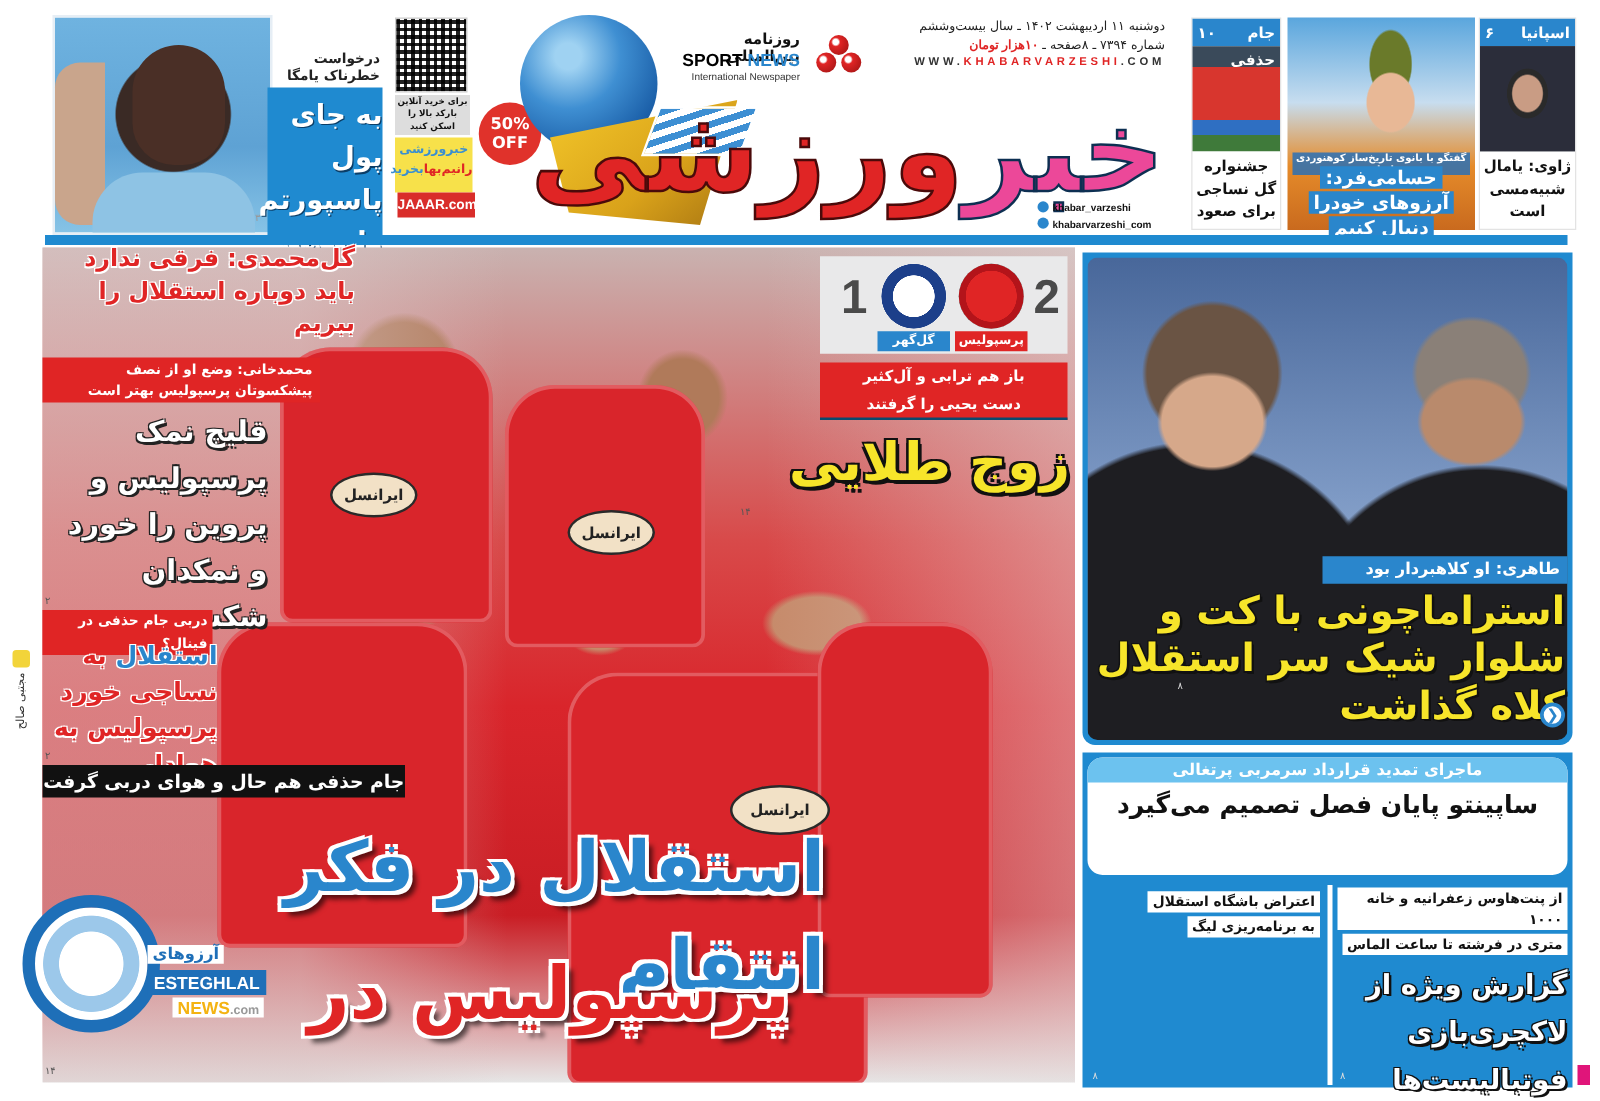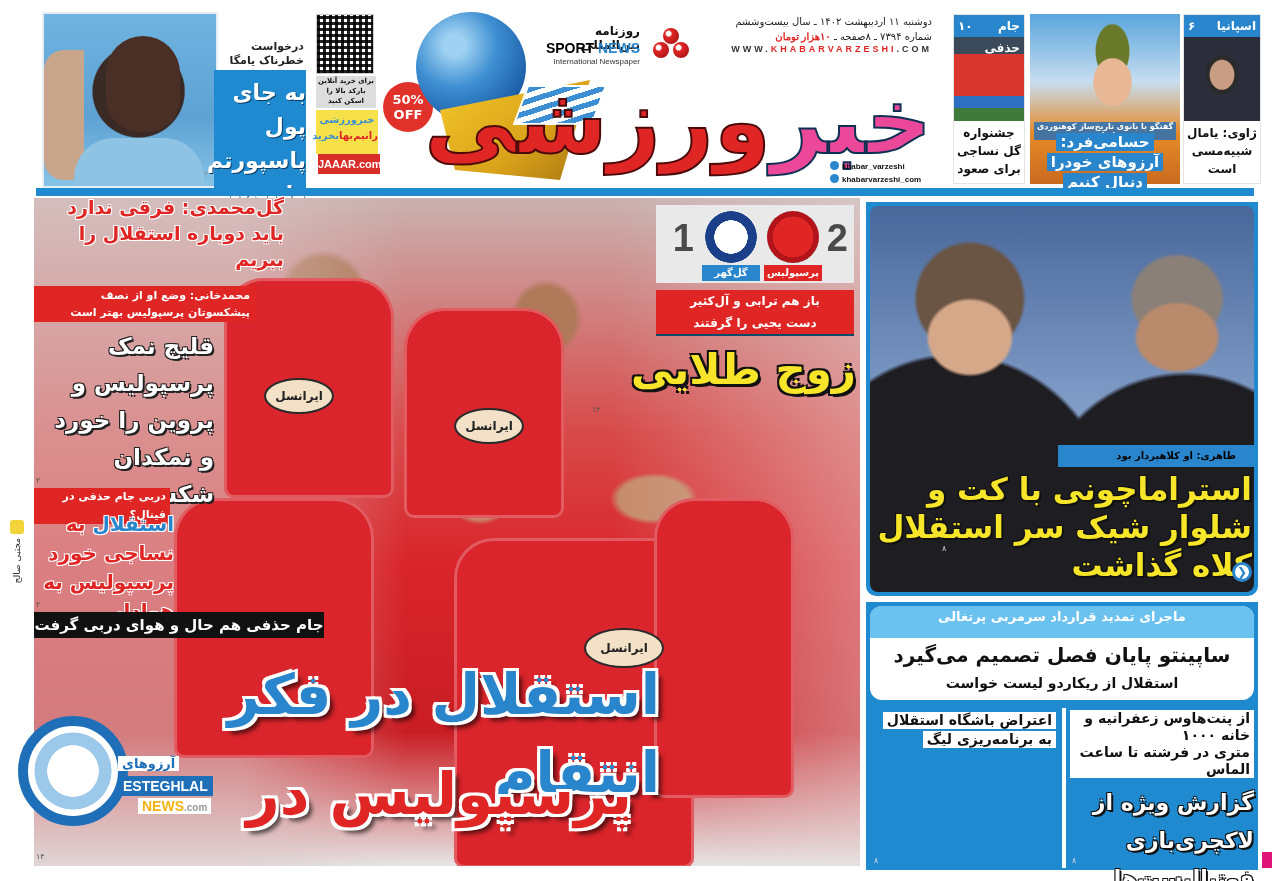--- a/index.html
+++ b/index.html
@@ -122,34 +122,34 @@
   .coaches { left: 866px; top: 202px; width: 392px; height: 394px; background: #1f8ad0; border-radius: 0 0 10px 10px; }
   .coaches-photo { left: 870px; top: 206px; width: 384px; height: 386px; border-radius: 8px; overflow: hidden;
     background:
       radial-gradient(ellipse at 26% 34%, #d6a88a 0 10%, transparent 11%),
       radial-gradient(ellipse at 26% 24%, #6a5444 0 13%, transparent 14%),
       radial-gradient(ellipse at 80% 34%, #b98a6c 0 9%, transparent 10%),
       radial-gradient(ellipse at 80% 24%, #8a8078 0 10%, transparent 11%),
       radial-gradient(ellipse at 22% 85%, #1e1e22 0 38%, transparent 39%),
       radial-gradient(ellipse at 82% 85%, #1e1e22 0 34%, transparent 35%),
       linear-gradient(180deg,#48679a 0%, #7e9ac5 50%, #b6c6df 100%); }
-  .taheri-tag { left: 1058px; top: 445px; width: 196px; background: #2a86cc; color: #000000; font-size: 10px; line-height: 22px; font-weight: bold; text-align: right; padding: 0 18px; }
+  .taheri-tag { left: 1058px; top: 445px; width: 196px; background: #2a86cc; color: #ffffff; font-size: 13px; line-height: 22px; font-weight: bold; text-align: right; padding: 0 6px; }
   .strama-head { left: 872px; top: 470px; width: 380px; font-size: 31px; line-height: 38px; font-weight: bold; color: #f7e52a; text-align: right; text-shadow: 2px 2px 0 #111, -1px -1px 0 #111, 1px -1px 0 #111, -1px 1px 0 #111; }
   .sapin-line { left: 872px; top: 562px; width: 380px; font-size: 13px; line-height: 20px; color: #fff; font-weight: bold; text-align: right; display: flex; align-items: center; gap: 6px; justify-content: flex-start; }
   .arrow-btn { width: 20px; height: 20px; border-radius: 50%; background: #fff; border: 3px solid #2a86cc; color: #2a86cc; font-size: 12px; line-height: 14px; text-align: center; font-weight: bold; }
 
   .contract-box { left: 866px; top: 602px; width: 392px; height: 102px; background: #1f8ad0; }
   .contract-inner { left: 870px; top: 606px; width: 384px; height: 94px; background: #fff; border-radius: 12px; overflow: hidden; }
-  .contract-kick { height: 32px; background: #6cc2ef; color: #fff; font-size: 13px; line-height: 22px; text-align: center; font-weight: bold; }
+  .contract-kick { height: 20px; background: #6cc2ef; color: #fff; font-size: 13px; line-height: 22px; text-align: center; font-weight: bold; }
   .contract-head { font-size: 20px; line-height: 34px; font-weight: bold; text-align: center; color: #111; }
   .contract-sub { font-size: 14px; line-height: 22px; font-weight: bold; text-align: center; color: #111; }
 
   .bottom-box { left: 866px; top: 704px; width: 392px; height: 166px; background: #1f8ad0; }
   .bottom-divider { left: 1062px; top: 708px; width: 4px; height: 160px; background: #fff; }
-  .mini-kick { background: #fff; color: #111; font-size: 14px; line-height: 17px; font-weight: bold; padding: 0 4px; display: inline-block; }
+  .mini-kick { background: #fff; color: #111; font-size: 11px; line-height: 17px; font-weight: bold; padding: 0 4px; display: inline-block; }
   .bcol { top: 710px; width: 184px; text-align: right; }
   .bcol-left { left: 872px; }
   .bcol-right { left: 1070px; }
   .bcol .big { font-size: 22px; line-height: 38px; font-weight: bold; color: #fff; text-shadow: 2px 2px 0 #111, -1px -1px 0 #111, 1px -1px 0 #111, -1px 1px 0 #111; margin-top: 6px; }
   .bcol .big .r { color: #e02525; text-shadow: 2px 2px 0 #fff, -1px -1px 0 #fff, 1px -1px 0 #fff, -1px 1px 0 #fff; }
   .magenta-mark { left: 1262px; top: 852px; width: 10px; height: 16px; background: #e0157a; }
 </style>
 </head>
 <body>
 
@@ -292,21 +292,20 @@
 <div class="abs strama-head">استراماچونی با کت و شلوار شیک سر استقلال کلاه گذاشت</div>
 <div class="abs pg-mark" style="left:942px;top:544px;color:#ddd;">۸</div>
 <div class="abs sapin-line">
   <span class="arrow-btn">❮</span>
 </div>
 
 <div class="abs contract-box"></div>
 <div class="abs contract-inner">
   <div class="contract-kick">ماجرای تمدید قرارداد سرمربی پرتغالی</div>
   <div class="contract-head">ساپینتو پایان فصل تصمیم می‌گیرد</div>
-  <div class="contract-sub">استقلال از ریکاردو لیست خواست</div>
 </div>
 
 <div class="abs bottom-box"></div>
 <div class="abs bottom-divider"></div>
 
 <div class="abs bcol bcol-right">
   <div><span class="mini-kick">از پنت‌هاوس زعفرانیه و خانه ۱۰۰۰</span></div>
   <div><span class="mini-kick">متری در فرشته تا ساعت الماس</span></div>
   <div class="big">گزارش ویژه از لاکچری‌بازی فوتبالیست‌ها</div>
 </div>

